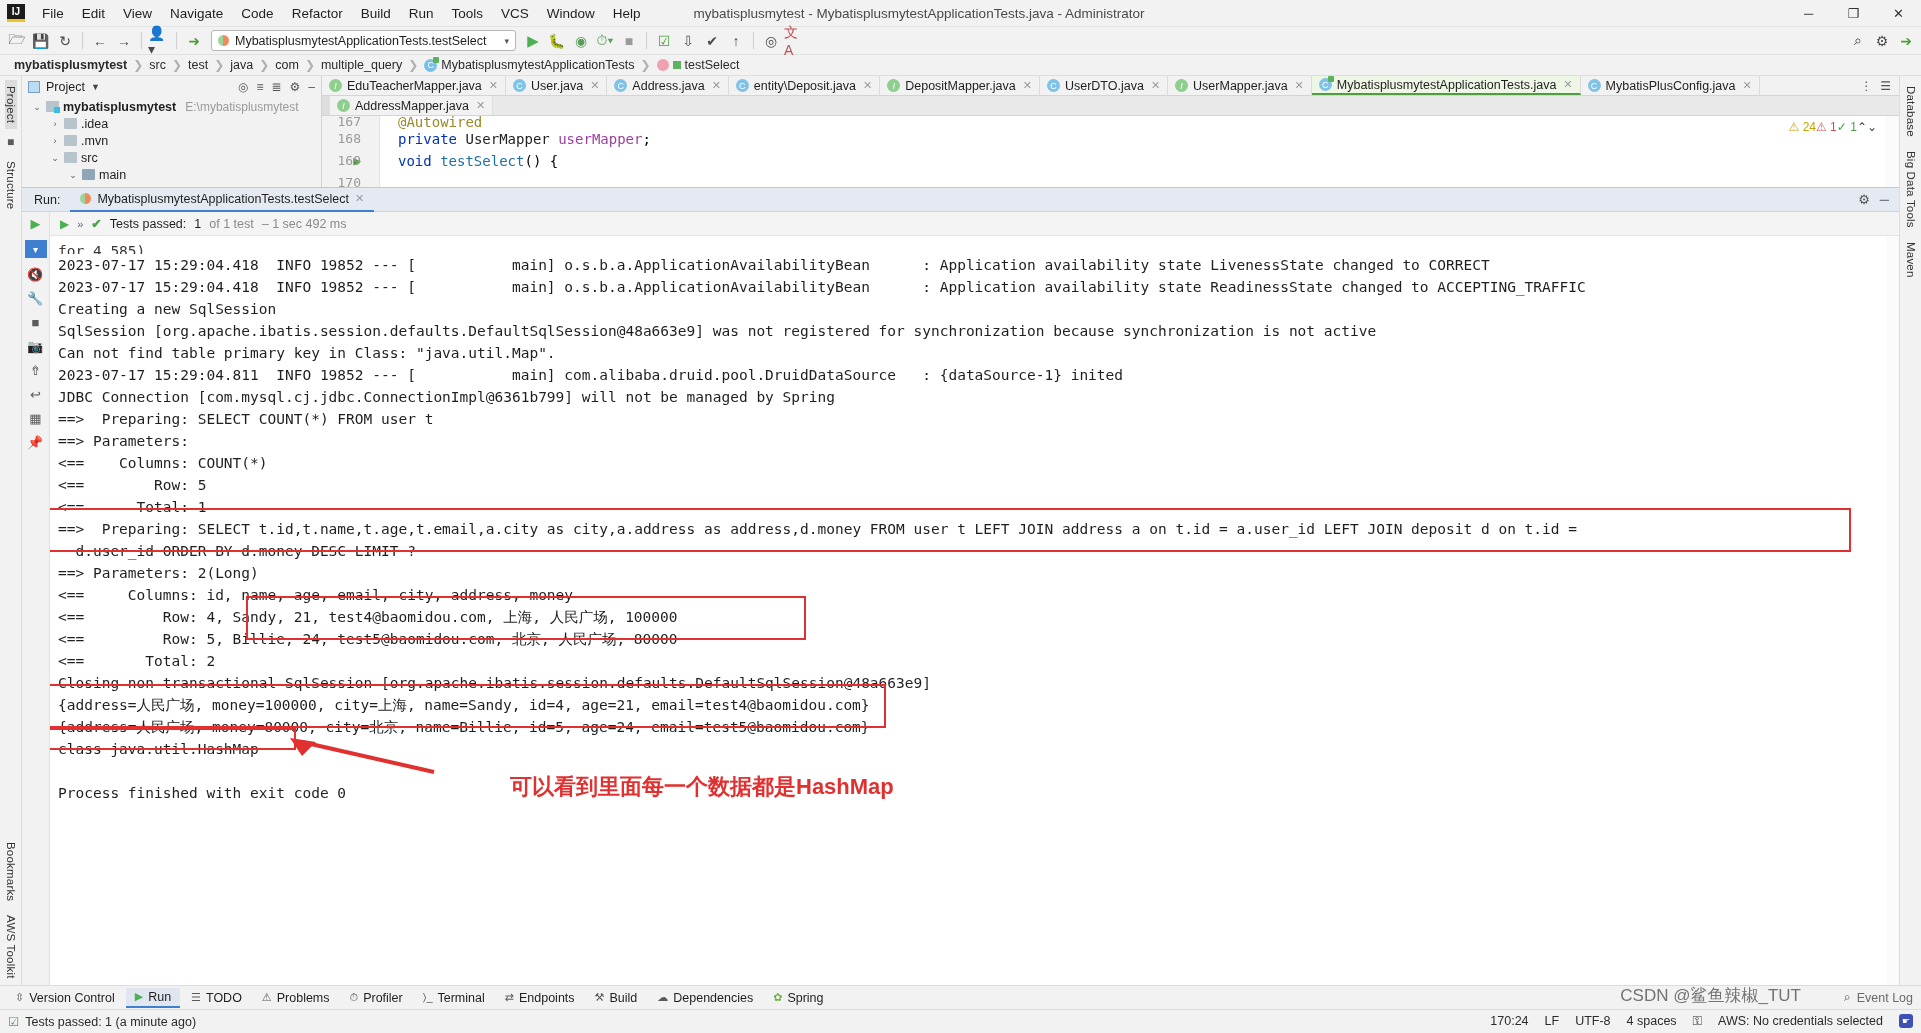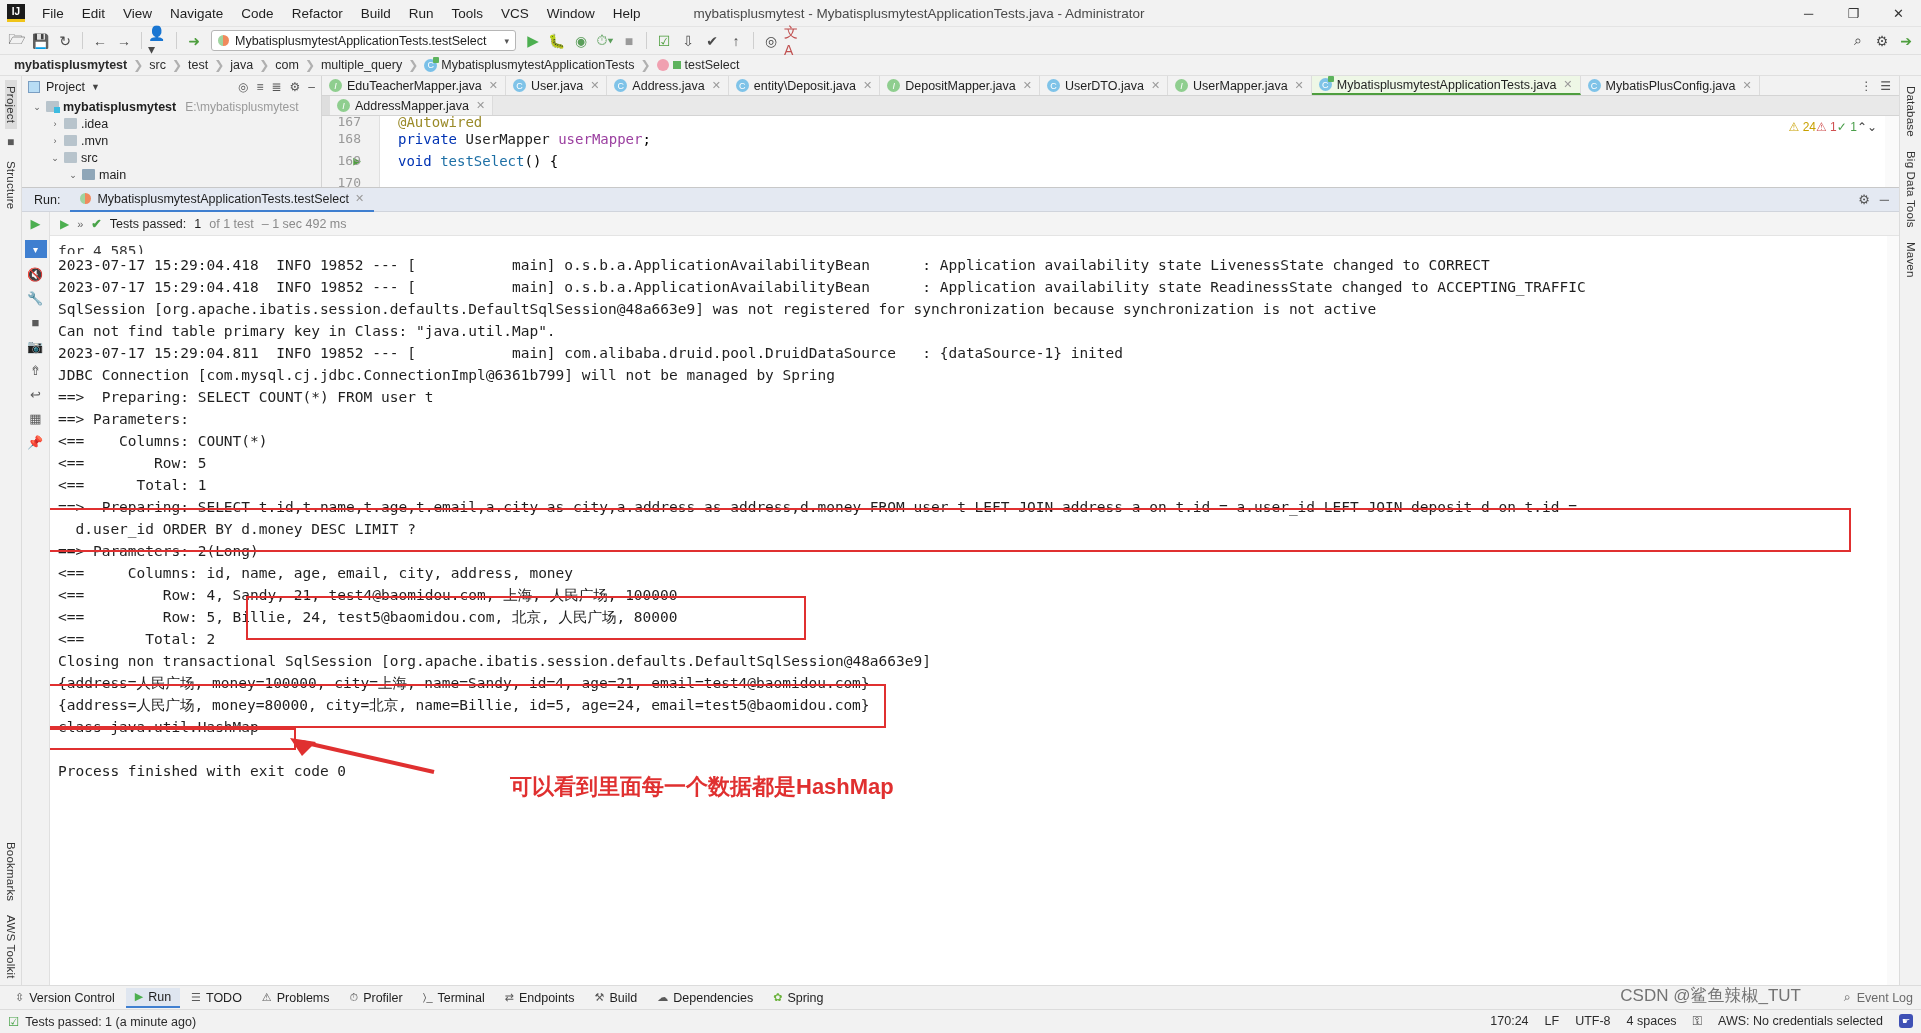--- a/index.html
+++ b/index.html
@@ -490,20 +490,21 @@
               <span>Tests passed:</span>
               <span>1</span>
               <span class="dim">of 1 test</span>
               <span class="dim">– 1 sec 492 ms</span>
             </div>
 
             <div class="console">
               <div class="cline partial" style="height:14px;overflow:hidden;">for 4.585)</div>
               <div class="cline">2023-07-17 15:29:04.418  INFO 19852 --- [           main] o.s.b.a.ApplicationAvailabilityBean      : Application availability state LivenessState changed to CORRECT</div>
               <div class="cline">2023-07-17 15:29:04.418  INFO 19852 --- [           main] o.s.b.a.ApplicationAvailabilityBean      : Application availability state ReadinessState changed to ACCEPTING_TRAFFIC</div>
+              <div class="cline">Creating a new SqlSession</div>
               <div class="cline">SqlSession [org.apache.ibatis.session.defaults.DefaultSqlSession@48a663e9] was not registered for synchronization because synchronization is not active</div>
               <div class="cline">Can not find table primary key in Class: "java.util.Map".</div>
               <div class="cline">2023-07-17 15:29:04.811  INFO 19852 --- [           main] com.alibaba.druid.pool.DruidDataSource   : {dataSource-1} inited</div>
               <div class="cline">JDBC Connection [com.mysql.cj.jdbc.ConnectionImpl@6361b799] will not be managed by Spring</div>
               <div class="cline">==&gt;  Preparing: SELECT COUNT(*) FROM user t</div>
               <div class="cline">==&gt; Parameters: </div>
               <div class="cline">&lt;==    Columns: COUNT(*)</div>
               <div class="cline">&lt;==        Row: 5</div>
               <div class="cline">&lt;==      Total: 1</div>
               <div class="cline">==&gt;  Preparing: SELECT t.id,t.name,t.age,t.email,a.city as city,a.address as address,d.money FROM user t LEFT JOIN address a on t.id = a.user_id LEFT JOIN deposit d on t.id =</div>

